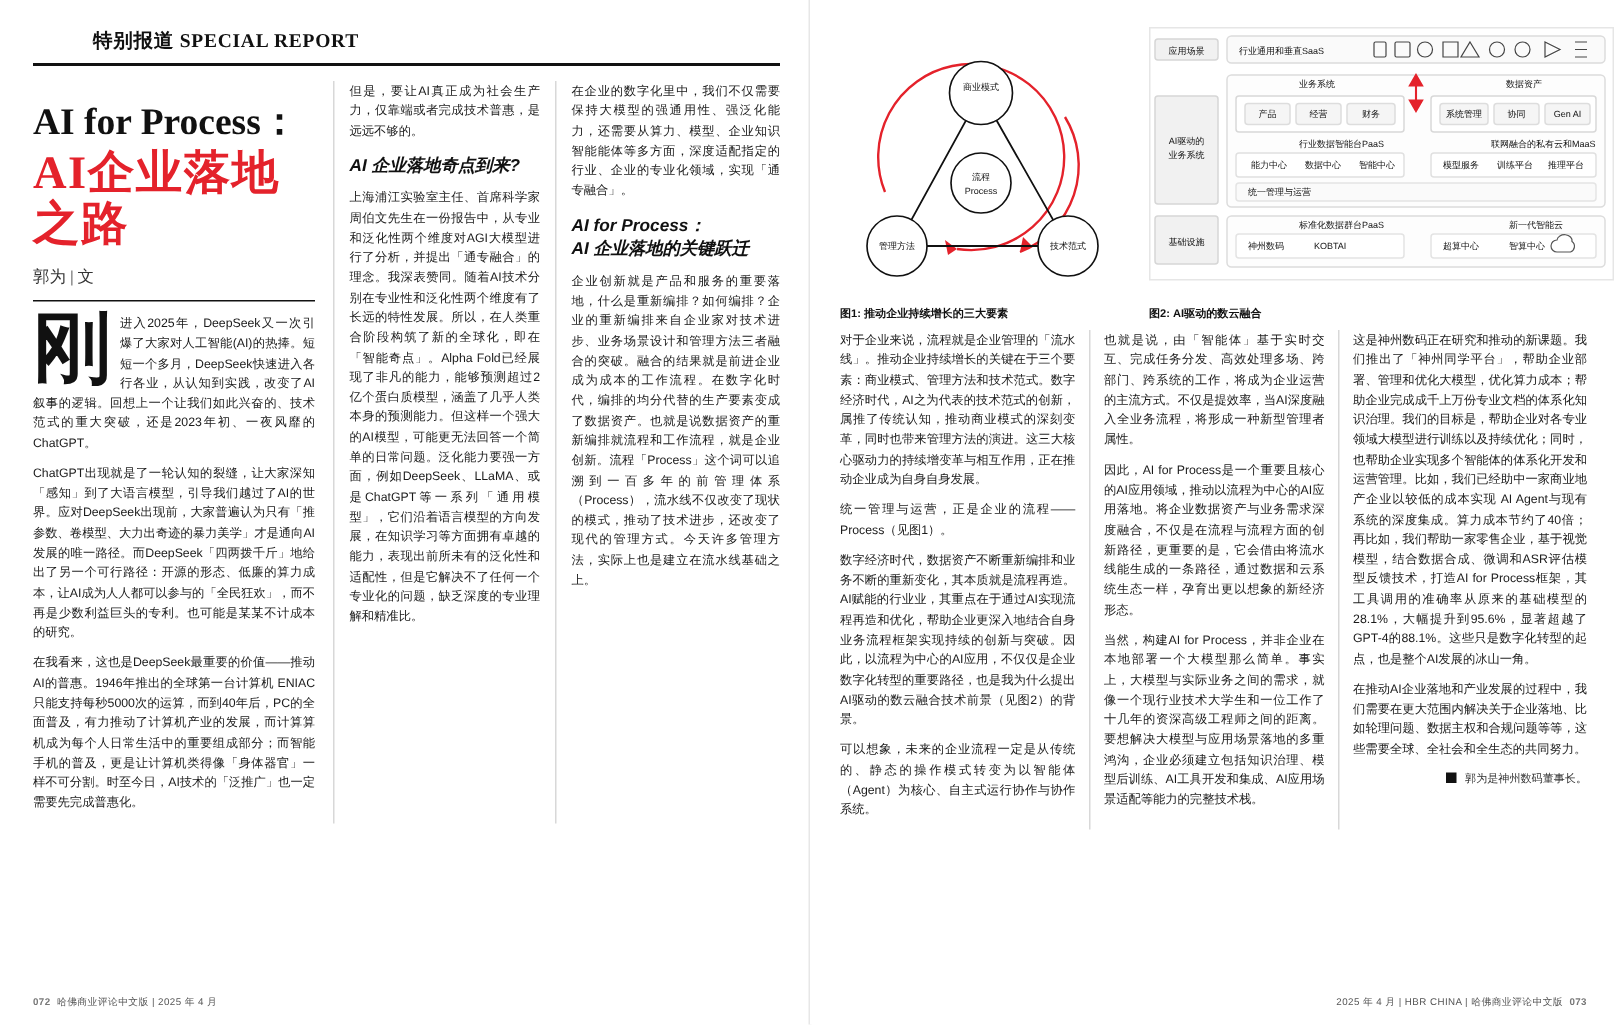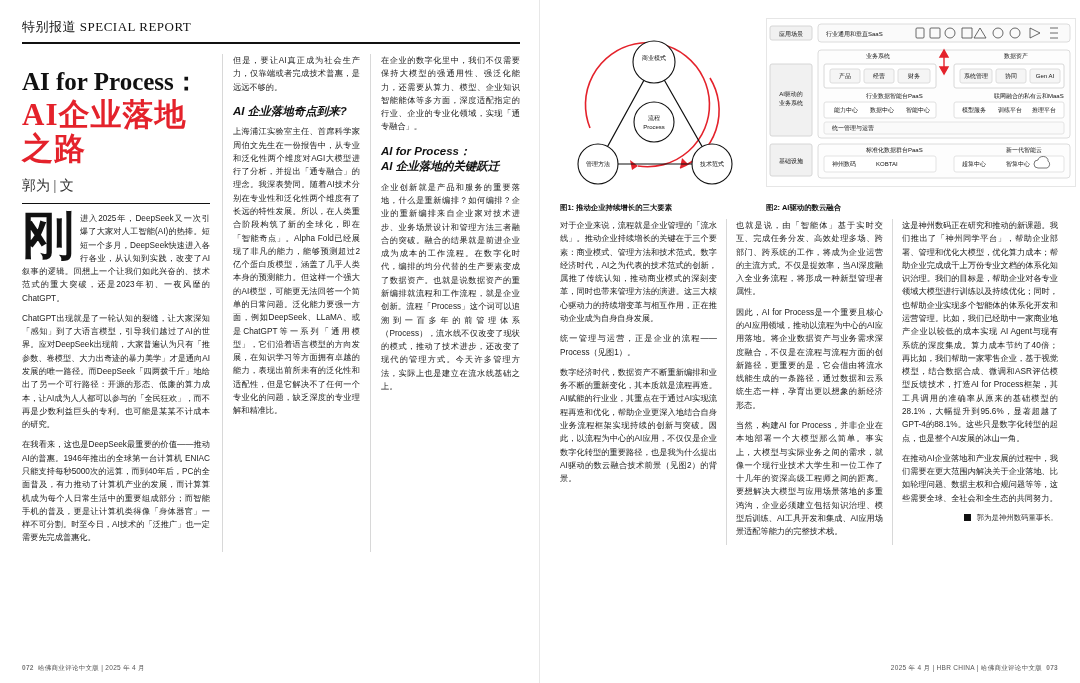--- a/index.html
+++ b/index.html
@@ -12,39 +12,40 @@
   }
   .spread{position:relative;width:1080px;height:683px;display:flex;}
   .page{position:relative;height:683px;background:#fff;box-sizing:border-box;}
   .page-left{width:540px;padding:18px 20px 16px 22px;}
   .page-right{width:540px;padding:18px 22px 16px 20px;}
   .gutter{position:absolute;left:539px;top:0;width:2px;height:683px;background:#e7e7e7;}
 
   
   .sr-head{
     display:flex;align-items:flex-start;gap:8px;
-    font-size:13px;font-weight:normal;letter-spacing:.5px;
+    font-size:13px;font-weight:bold;letter-spacing:.5px;
     padding-bottom:6px;
+    margin-left:40px;
   }
   .sr-rule{border-bottom:2px solid #111;margin-bottom:10px;}
   .cols{display:flex;gap:0;}
   .col{box-sizing:border-box;}
   .col-1{width:200px;padding-right:12px;}
   .col-2{width:148px;padding:0 10px;border-left:1px solid #d8d8d8;}
   .col-3{width:150px;padding-left:10px;border-left:1px solid #d8d8d8;}
 
   .title-en{
     font-size:25px;font-weight:bold;letter-spacing:0px;
     margin:14px 0 2px 0;line-height:1.1;
   }
   .title-cn{
     font-size:31px;font-weight:bold;color:#e4222b;
     line-height:1.12;margin:0 0 10px 0;letter-spacing:1px;
   }
-  .byline{font-size:14px;color:#333;margin:2px 0 8px 0;}
+  .byline{font-size:11px;color:#333;margin:2px 0 8px 0;}
   .thin-rule{border-top:1px solid #111;margin:6px 0 8px 0;}
 
   .dropcap-block{position:relative;}
   .dropcap{
     float:left;font-size:52px;font-weight:bold;line-height:.86;
     margin:2px 6px 0 0;font-family:"Liberation Serif", serif;
   }
   p.body{
     font-size:8.2px;line-height:1.62;text-align:justify;
     margin:0 0 7px 0;color:#1a1a1a;
@@ -246,20 +247,21 @@
         </svg>
         <div class="fig-cap">图2: AI驱动的数云融合</div>
       </div>
     </div>
 
     <div class="cols-r">
       <div class="col-r">
         <p class="body">对于企业来说，流程就是企业管理的「流水线」。推动企业持续增长的关键在于三个要素：商业模式、管理方法和技术范式。数字经济时代，AI之为代表的技术范式的创新，属推了传统认知，推动商业模式的深刻变革，同时也带来管理方法的演进。这三大核心驱动力的持续增变革与相互作用，正在推动企业成为自身自身发展。</p>
         <p class="body">统一管理与运营，正是企业的流程——Process（见图1）。</p>
         <p class="body">数字经济时代，数据资产不断重新编排和业务不断的重新变化，其本质就是流程再造。AI赋能的行业业，其重点在于通过AI实现流程再造和优化，帮助企业更深入地结合自身业务流程框架实现持续的创新与突破。因此，以流程为中心的AI应用，不仅仅是企业数字化转型的重要路径，也是我为什么提出AI驱动的数云融合技术前景（见图2）的背景。</p>
+        <p class="body">可以想象，未来的企业流程一定是从传统的、静态的操作模式转变为以智能体（Agent）为核心、自主式运行协作与协作系统。</p>
       </div>
       <div class="col-r">
         <p class="body">也就是说，由「智能体」基于实时交互、完成任务分发、高效处理多场、跨部门、跨系统的工作，将成为企业运营的主流方式。不仅是提效率，当AI深度融入全业务流程，将形成一种新型管理者属性。</p>
         <p class="body">因此，AI for Process是一个重要且核心的AI应用领域，推动以流程为中心的AI应用落地。将企业数据资产与业务需求深度融合，不仅是在流程与流程方面的创新路径，更重要的是，它会借由将流水线能生成的一条路径，通过数据和云系统生态一样，孕育出更以想象的新经济形态。</p>
         <p class="body">当然，构建AI for Process，并非企业在本地部署一个大模型那么简单。事实上，大模型与实际业务之间的需求，就像一个现行业技术大学生和一位工作了十几年的资深高级工程师之间的距离。要想解决大模型与应用场景落地的多重鸿沟，企业必须建立包括知识治理、模型后训练、AI工具开发和集成、AI应用场景适配等能力的完整技术栈。</p>
       </div>
       <div class="col-r">
         <p class="body">这是神州数码正在研究和推动的新课题。我们推出了「神州同学平台」，帮助企业部署、管理和优化大模型，优化算力成本；帮助企业完成成千上万份专业文档的体系化知识治理。我们的目标是，帮助企业对各专业领域大模型进行训练以及持续优化；同时，也帮助企业实现多个智能体的体系化开发和运营管理。比如，我们已经助中一家商业地产企业以较低的成本实现 AI Agent与现有系统的深度集成。算力成本节约了40倍；再比如，我们帮助一家零售企业，基于视觉模型，结合数据合成、微调和ASR评估模型反馈技术，打造AI for Process框架，其工具调用的准确率从原来的基础模型的28.1%，大幅提升到95.6%，显著超越了GPT-4的88.1%。这些只是数字化转型的起点，也是整个AI发展的冰山一角。</p>
         <p class="body">在推动AI企业落地和产业发展的过程中，我们需要在更大范围内解决关于企业落地、比如轮理问题、数据主权和合规问题等等，这些需要全球、全社会和全生态的共同努力。</p>
         <div class="sig">

